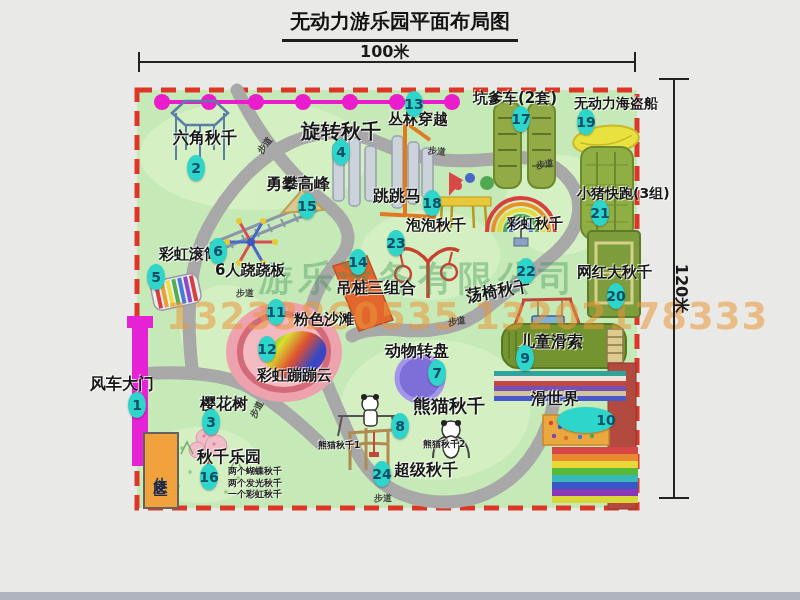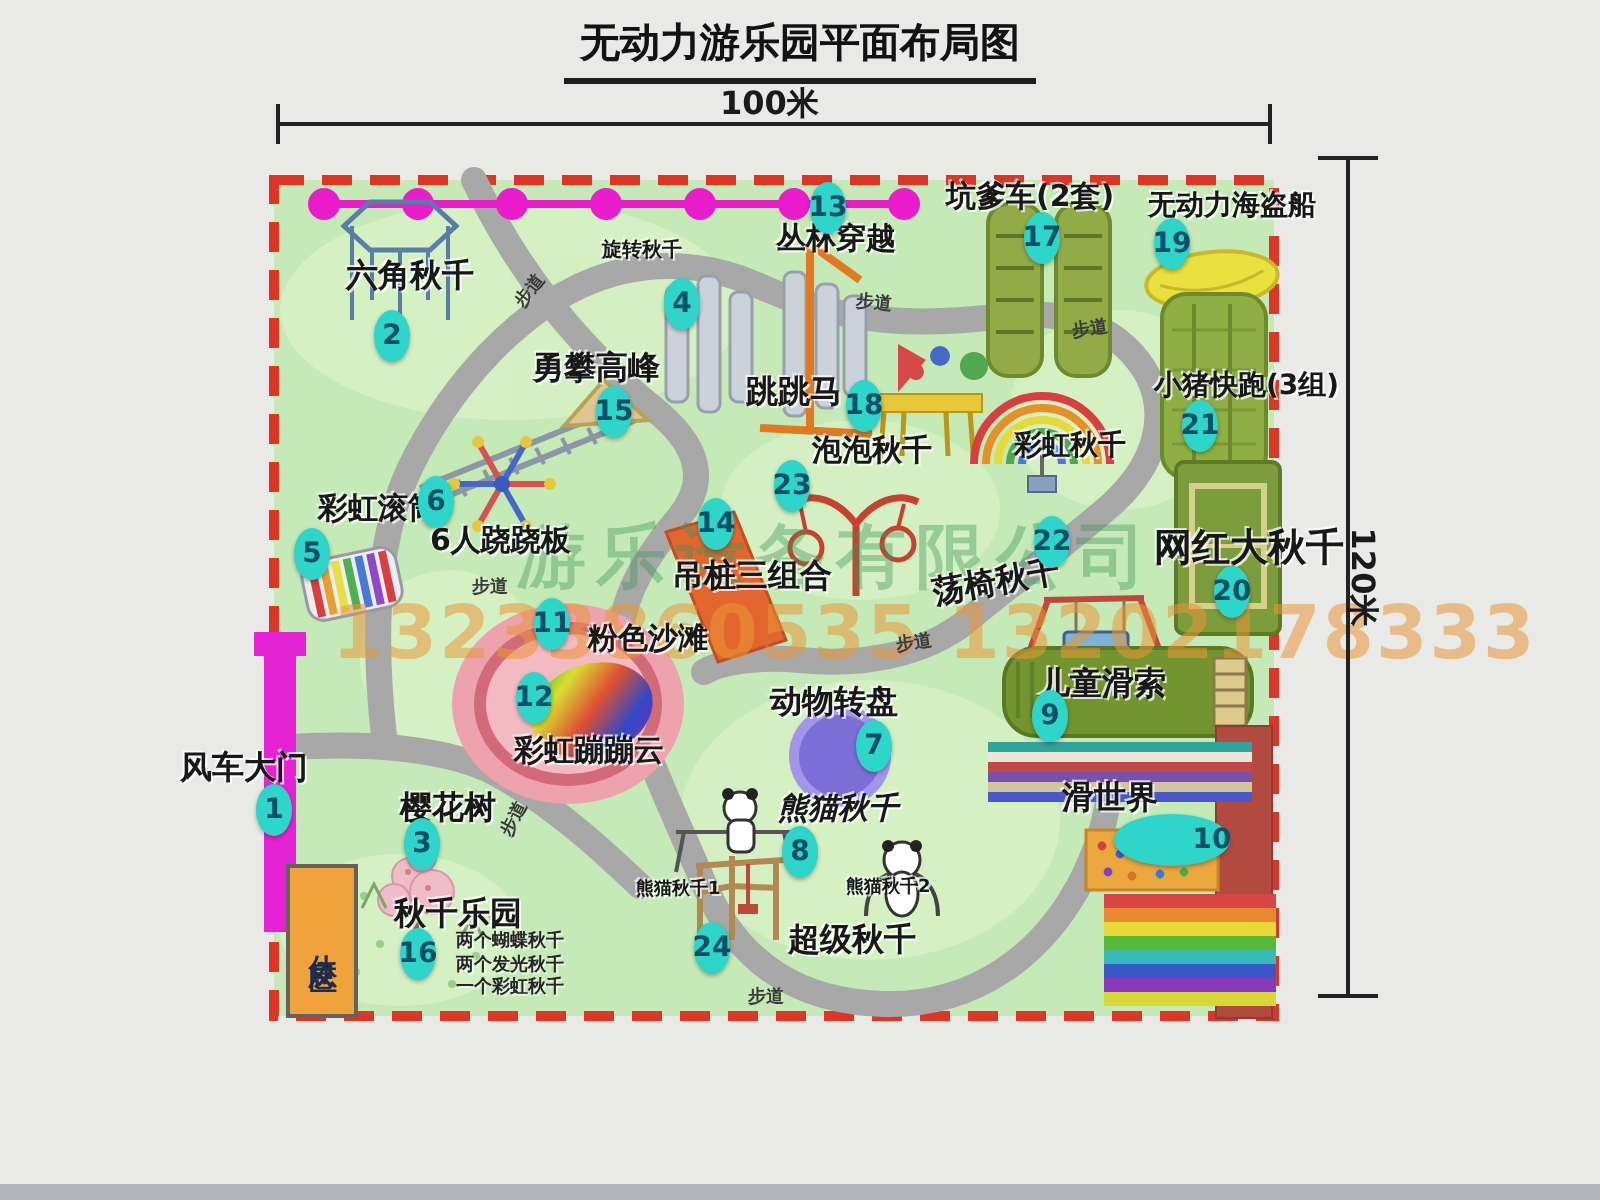--- a/index.html
+++ b/index.html
@@ -309,29 +309,29 @@
     <span>休息区</span>
   </div>
 
   <div id="labels-layer">
       <div class="map-label" style="left: 90px; top: 376px; font-size: 16px;">风车大门</div>
       <div class="badge" style="left: 128px; top: 392px;">1</div>
       <div class="map-label" style="left: 173px; top: 130px; font-size: 16px;">六角秋千</div>
       <div class="badge" style="left: 187px; top: 155px;">2</div>
       <div class="map-label" style="left: 200px; top: 396px; font-size: 16px;">樱花树</div>
       <div class="badge" style="left: 202px; top: 409px;">3</div>
-      <div class="map-label" style="left: 301px; top: 121px; font-size: 10px;">旋转秋千</div>
+      <div class="map-label" style="left: 301px; top: 121px; font-size: 20px;">旋转秋千</div>
       <div class="badge" style="left: 332px; top: 139px;">4</div>
       <div class="map-label" style="left: 119px; top: 247px; font-size: 15px; margin-left: 40px;">彩虹滚筒</div>
       <div class="badge" style="left: 147px; top: 264px;">5</div>
       <div class="map-label" style="left: 215px; top: 263px; font-size: 15px;">6人跷跷板</div>
       <div class="badge" style="left: 209px; top: 238px;">6</div>
       <div class="map-label" style="left: 385px; top: 343px; font-size: 16px;">动物转盘</div>
       <div class="badge" style="left: 428px; top: 360px;">7</div>
-      <div class="map-label" style="left: 389px; top: 397px; font-size: 15px; font-style: italic;">熊猫秋千</div>
+      <div class="map-label" style="left: 413px; top: 397px; font-size: 18px;">熊猫秋千</div>
       <div class="badge" style="left: 391px; top: 413px;">8</div>
       <div class="map-label" style="left: 519px; top: 334px; font-size: 16px;">儿童滑索</div>
       <div class="badge" style="left: 516px; top: 345px;">9</div>
       <div class="map-label" style="left: 531px; top: 391px; font-size: 16px;">滑世界</div>
       <div class="badge" style="left: 557px; top: 407px; padding-left: 40px;">10</div>
       <div class="map-label" style="left: 294px; top: 312px; font-size: 15px;">粉色沙滩</div>
       <div class="badge" style="left: 267px; top: 299px;">11</div>
       <div class="map-label" style="left: 257px; top: 368px; font-size: 15px;">彩虹蹦蹦云</div>
       <div class="badge" style="left: 258px; top: 336px;">12</div>
       <div class="map-label" style="left: 388px; top: 112px; font-size: 15px;">丛林穿越</div>
@@ -346,30 +346,30 @@
         <div>两个蝴蝶秋千</div>
         <div>两个发光秋千</div>
         <div>一个彩虹秋千</div>
       </div>
       <div class="map-label" style="left: 473px; top: 91px; font-size: 15px;">坑爹车(2套)</div>
       <div class="badge" style="left: 512px; top: 106px;">17</div>
       <div class="map-label" style="left: 373px; top: 188px; font-size: 16px;">跳跳马</div>
       <div class="badge" style="left: 423px; top: 190px;">18</div>
       <div class="map-label" style="left: 574px; top: 96px; font-size: 14px;">无动力海盗船</div>
       <div class="badge" style="left: 577px; top: 109px;">19</div>
-      <div class="map-label" style="left: 577px; top: 265px; font-size: 19px;">网红大秋千</div>
+      <div class="map-label" style="left: 577px; top: 265px; font-size: 15px;">网红大秋千</div>
       <div class="badge" style="left: 607px; top: 283px;">20</div>
       <div class="map-label" style="left: 577px; top: 186px; font-size: 14px;">小猪快跑(3组)</div>
       <div class="badge" style="left: 591px; top: 200px;">21</div>
       <div class="map-label" style="left: 466px; top: 283px; font-size: 16px; transform: rotate(-10deg);">荡椅秋千</div>
       <div class="badge" style="left: 517px; top: 258px;">22</div>
       <div class="map-label" style="left: 406px; top: 218px; font-size: 15px;">泡泡秋千</div>
       <div class="badge" style="left: 387px; top: 230px;">23</div>
       <div class="map-label" style="left: 394px; top: 462px; font-size: 16px;">超级秋千</div>
-      <div class="badge" style="left: 347px; top: 461px;">24</div>
+      <div class="badge" style="left: 373px; top: 461px;">24</div>
       <div class="map-label" style="left: 507px; top: 216px; font-size: 14px;">彩虹秋千</div>
       <div class="map-label" style="left: 318px; top: 404px; font-size: 9px; margin-top: 37px;">熊猫秋千1</div>
       <div class="map-label" style="left: 423px; top: 440px; font-size: 9px;">熊猫秋千2</div>
       <div class="path-label" style="left: 256px; top: 139px; transform: rotate(-52deg);">步道</div>
       <div class="path-label" style="left: 428px; top: 145px; transform: rotate(6deg);">步道</div>
       <div class="path-label" style="left: 536px; top: 158px; transform: rotate(-8deg);">步道</div>
       <div class="path-label" style="left: 236px; top: 287px;">步道</div>
       <div class="path-label" style="left: 448px; top: 315px; transform: rotate(-8deg);">步道</div>
       <div class="path-label" style="left: 248px; top: 403px; transform: rotate(-62deg);">步道</div>
       <div class="path-label" style="left: 374px; top: 492px;">步道</div>

